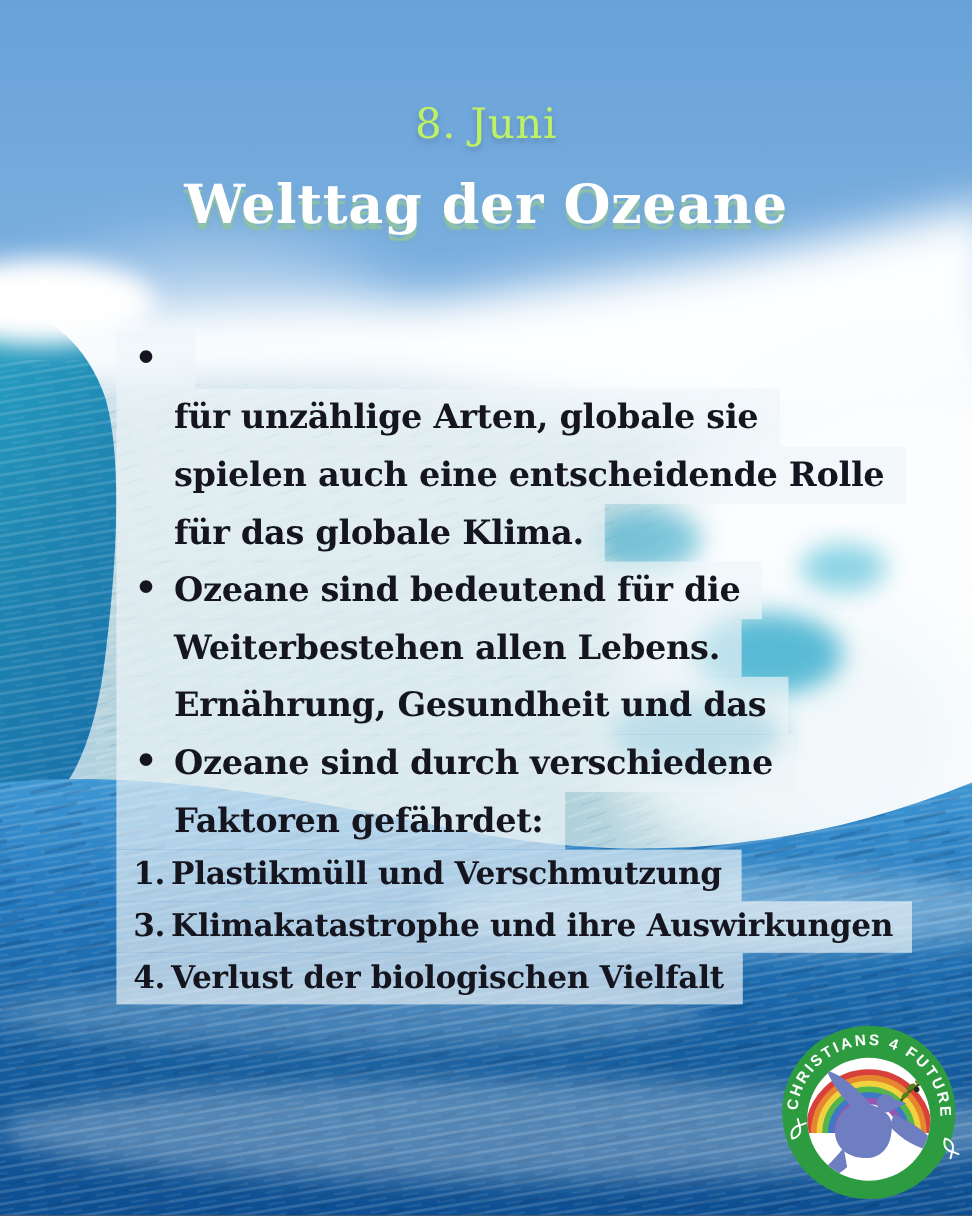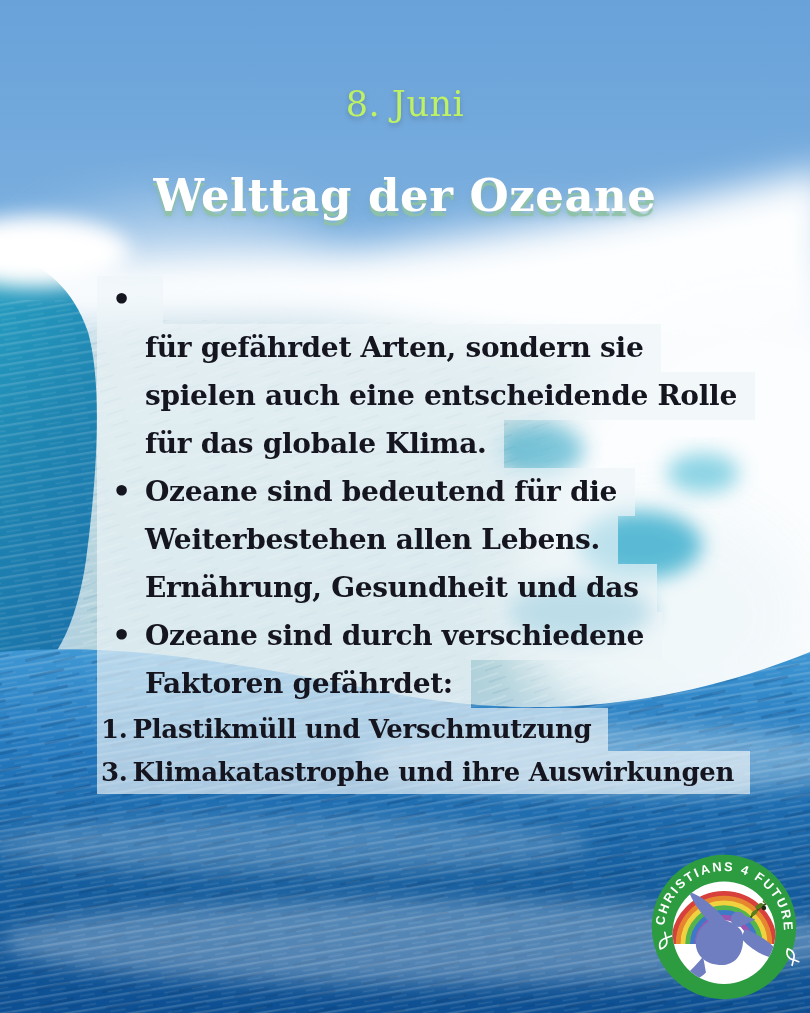--- a/index.html
+++ b/index.html
@@ -9,39 +9,39 @@
     -webkit-font-smoothing:antialiased;
   }
   .bg{position:absolute;inset:0;z-index:0;}
   
   .date-heading{
     position:absolute;top:84px;left:0;width:100%;text-align:center;z-index:2;
     font-size:35px;font-weight:normal;color:#bef264;letter-spacing:.5px;
     text-shadow:0 3px 5px rgba(70,95,130,.45);
   }
   .page-title{
-    position:absolute;top:169px;left:0;width:100%;text-align:center;z-index:2;
+    position:absolute;top:144px;left:0;width:100%;text-align:center;z-index:2;
     font-size:45px;font-weight:bold;color:#ffffff;letter-spacing:.5px;
     text-shadow:0 5px 1px rgba(143,194,166,.95), 0 6px 6px rgba(120,170,150,.35);
   }
   
   .content{position:absolute;left:97px;top:276px;z-index:2;}
   .line{height:48px;white-space:nowrap;}
   .line-box{
     position:relative;display:inline-block;height:48px;line-height:48px;
     padding:0 18px 0 48px;background:rgba(238,245,248,.68);
     font-size:28px;font-weight:bold;color:#15151f;letter-spacing:-.3px;
   }
   .bullet-glyph{
     position:absolute;left:15px;top:-1px;font-size:30px;color:#15151f;
   }
   .nline{height:43px;white-space:nowrap;}
   .nline-box{
     display:inline-block;height:43px;line-height:43px;
-    padding:0 16px 0 4px;background:rgba(238,245,248,.68);
+    padding:0 16px 0 14px;background:rgba(238,245,248,.68);
     font-size:26px;font-weight:bold;color:#15151f;letter-spacing:-.3px;
   }
   .nline-box .num{margin-right:5px;}
   
   .logo{position:absolute;right:10px;bottom:10px;z-index:3;}
   .logo .arc-label{
     font-family:"Liberation Sans","DejaVu Sans",sans-serif;
     font-size:13.5px;font-weight:bold;letter-spacing:2.2px;fill:#ffffff;
   }
 </style>
@@ -133,21 +133,21 @@
   </svg>
 
   <div class="date-heading">8. Juni</div>
   <div class="page-title">Welttag der Ozeane</div>
 
   <div class="content">
     <div class="line">
       <span class="line-box"><span class="bullet-glyph">•</span></span>
     </div>
     <div class="line">
-      <span class="line-box"><span>für gefährdet Arten, sondern sie</span></span>
+      <span class="line-box"><span>für unzählige Arten, globale sie</span></span>
     </div>
     <div class="line">
       <span class="line-box"><span>spielen auch eine entscheidende Rolle</span></span>
     </div>
     <div class="line">
       <span class="line-box"><span>für das globale Klima.</span></span>
     </div>
     <div class="line">
       <span class="line-box"><span class="bullet-glyph">•</span><span>Ozeane sind bedeutend für die</span></span>
     </div>
@@ -162,20 +162,23 @@
     </div>
     <div class="line">
       <span class="line-box"><span>Faktoren gefährdet:</span></span>
     </div>
 
     <div class="nline">
       <span class="nline-box"><span class="num">1.</span><span>Plastikmüll und Verschmutzung</span></span>
     </div>
     <div class="nline">
       <span class="nline-box"><span class="num">3.</span><span>Klimakatastrophe und ihre Auswirkungen</span></span>
+    </div>
+    <div class="nline">
+      <span class="nline-box"><span class="num">4.</span><span>Verlust der biologischen Vielfalt</span></span>
     </div>
   </div>
 
   <svg class="logo" width="152" height="152" viewBox="0 0 160 160">
     <defs>
       <clipPath id="cpInner">
           <circle cx="80" cy="86" r="54"></circle>
         </clipPath>
       <path id="arcTextPath" d="M22.9,110.6 A63,63 0 1 1 137.1,110.6" fill="none"></path>
     </defs>

